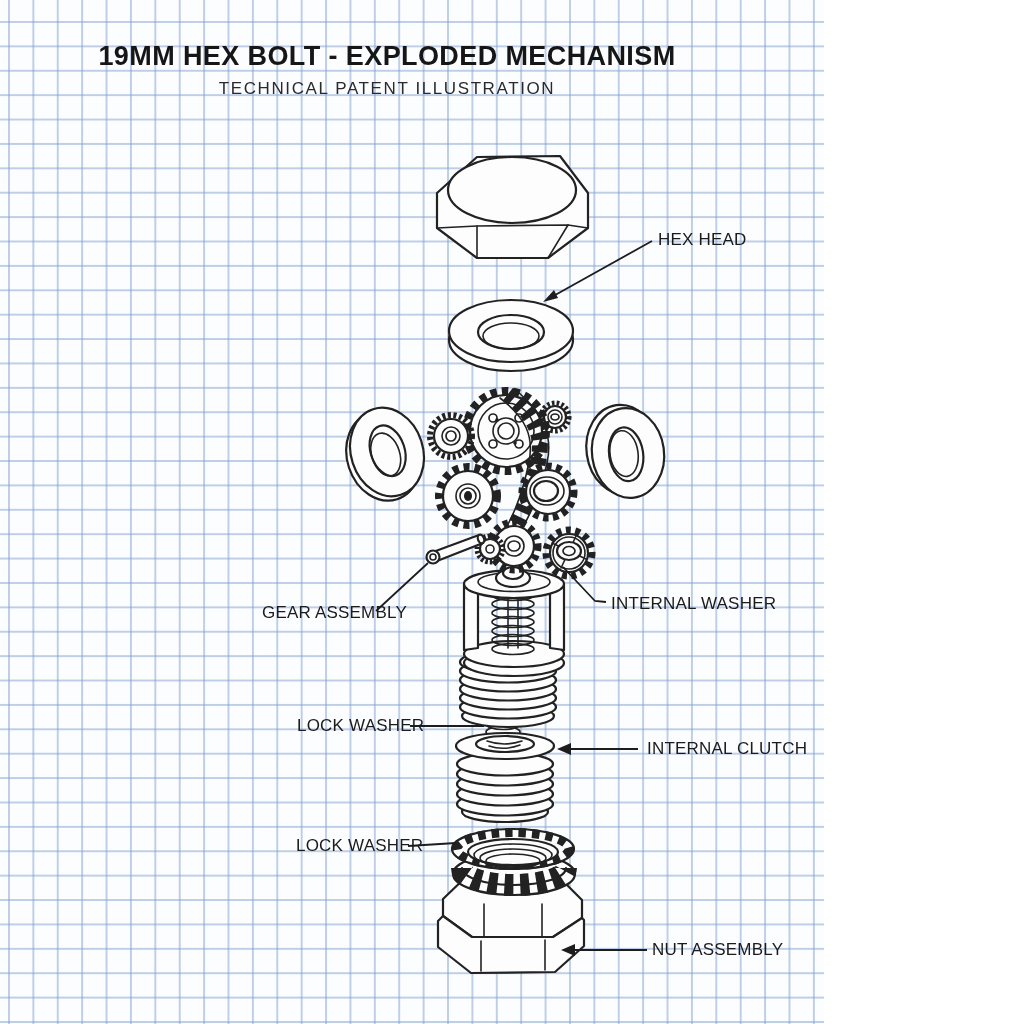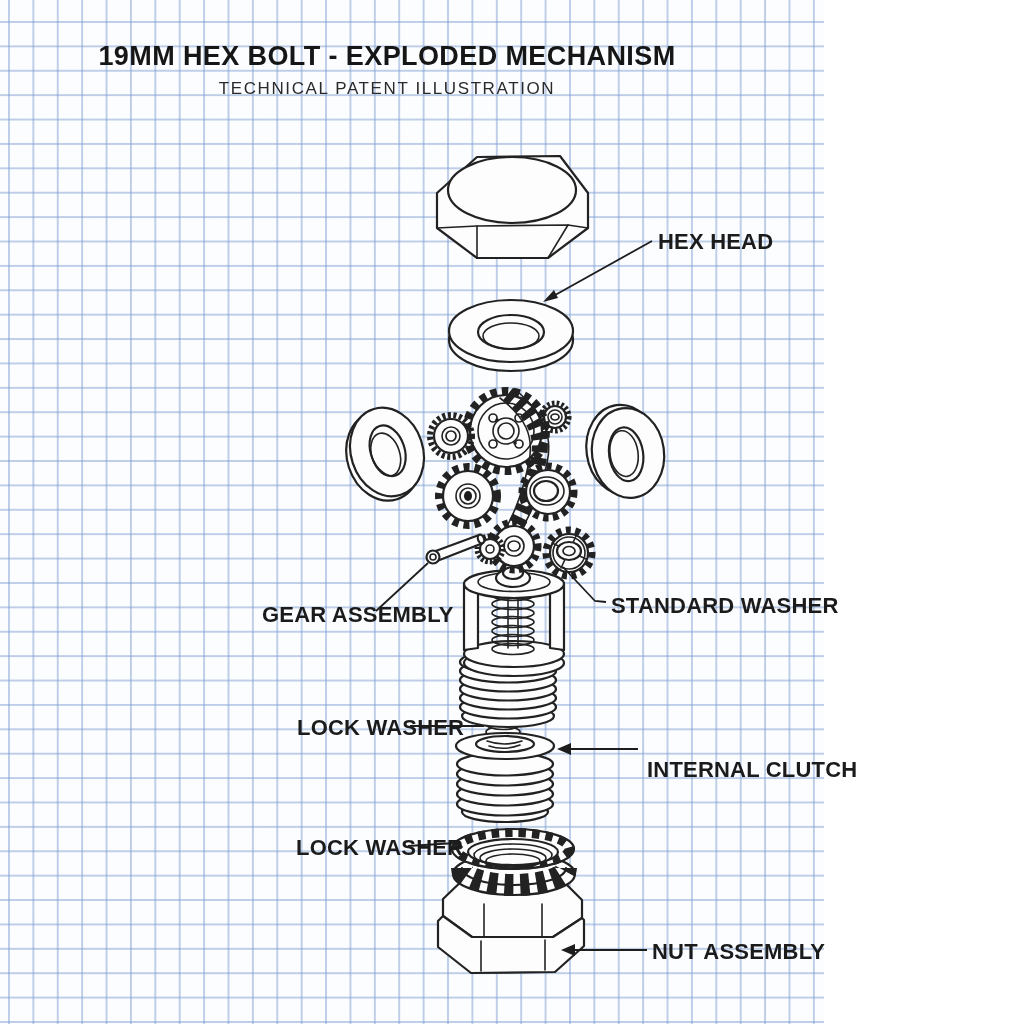--- a/index.html
+++ b/index.html
@@ -9,22 +9,22 @@
         background-color:#fcfdff;
         background-image:
           linear-gradient(to right, rgba(128,160,210,0.50) 1.5px, transparent 1.5px),
           linear-gradient(to bottom, rgba(128,160,210,0.50) 1.5px, transparent 1.5px);
         background-size:24.4px 24.4px;
         background-position:8px 21px;}
   .title-wrap{position:absolute;left:0;right:0;top:42px;text-align:center;
               transform:translateX(-25px);color:#161616;}
   .title{font-size:27px;font-weight:800;letter-spacing:.4px;line-height:1.1;}
   .subtitle{margin-top:7px;font-size:17px;font-weight:400;letter-spacing:1.6px;color:#2a2a2a;}
-  .lbl{position:absolute;font-size:22px;color:#1b1b1b;letter-spacing:.2px;
-       white-space:nowrap;line-height:1;font-weight:bold;}
+  .lbl{position:absolute;font-size:17px;color:#1b1b1b;letter-spacing:.2px;
+       white-space:nowrap;line-height:1;}
   svg{position:absolute;left:0;top:0;}
   .ink{stroke:#222;fill:none;stroke-width:2.2;stroke-linecap:round;stroke-linejoin:round;}
   .inkthin{stroke:#222;fill:none;stroke-width:1.6;stroke-linecap:round;}
   .part{stroke:#222;fill:#fdfdfe;stroke-width:2.2;stroke-linejoin:round;}
   .partthin{stroke:#222;fill:#fdfdfe;stroke-width:1.7;}
   .teeth{stroke:#222;fill:none;}
   .leader{stroke:#1d1d1d;fill:none;stroke-width:1.8;}
   .ahead{fill:#1d1d1d;stroke:none;}
 </style>
 </head>
@@ -252,19 +252,19 @@
       </g>
       <g>
         <line class="leader" x1="647" y1="950" x2="567" y2="950"></line>
         <polygon class="ahead" points="561,950 575,944 575,956"></polygon>
       </g>
     </g>
   </svg>
 
   <div class="lbl" style="left:658px;top:231px;">HEX HEAD</div>
   <div class="lbl" style="left:262px;top:604px;text-align:right;">GEAR ASSEMBLY</div>
-  <div class="lbl" style="left:611px;top:595px;">STANDARD WASHER</div>
+  <div class="lbl" style="left:611px;top:595px;">INTERNAL WASHER</div>
   <div class="lbl" style="left:297px;top:717px;">LOCK WASHER</div>
-  <div class="lbl" style="left:647px;top:740px;margin-top:19px;">INTERNAL CLUTCH</div>
+  <div class="lbl" style="left:647px;top:740px;">INTERNAL CLUTCH</div>
   <div class="lbl" style="left:296px;top:837px;">LOCK WASHER</div>
   <div class="lbl" style="left:652px;top:941px;">NUT ASSEMBLY</div>
 
 </div>
 
 </body></html>

